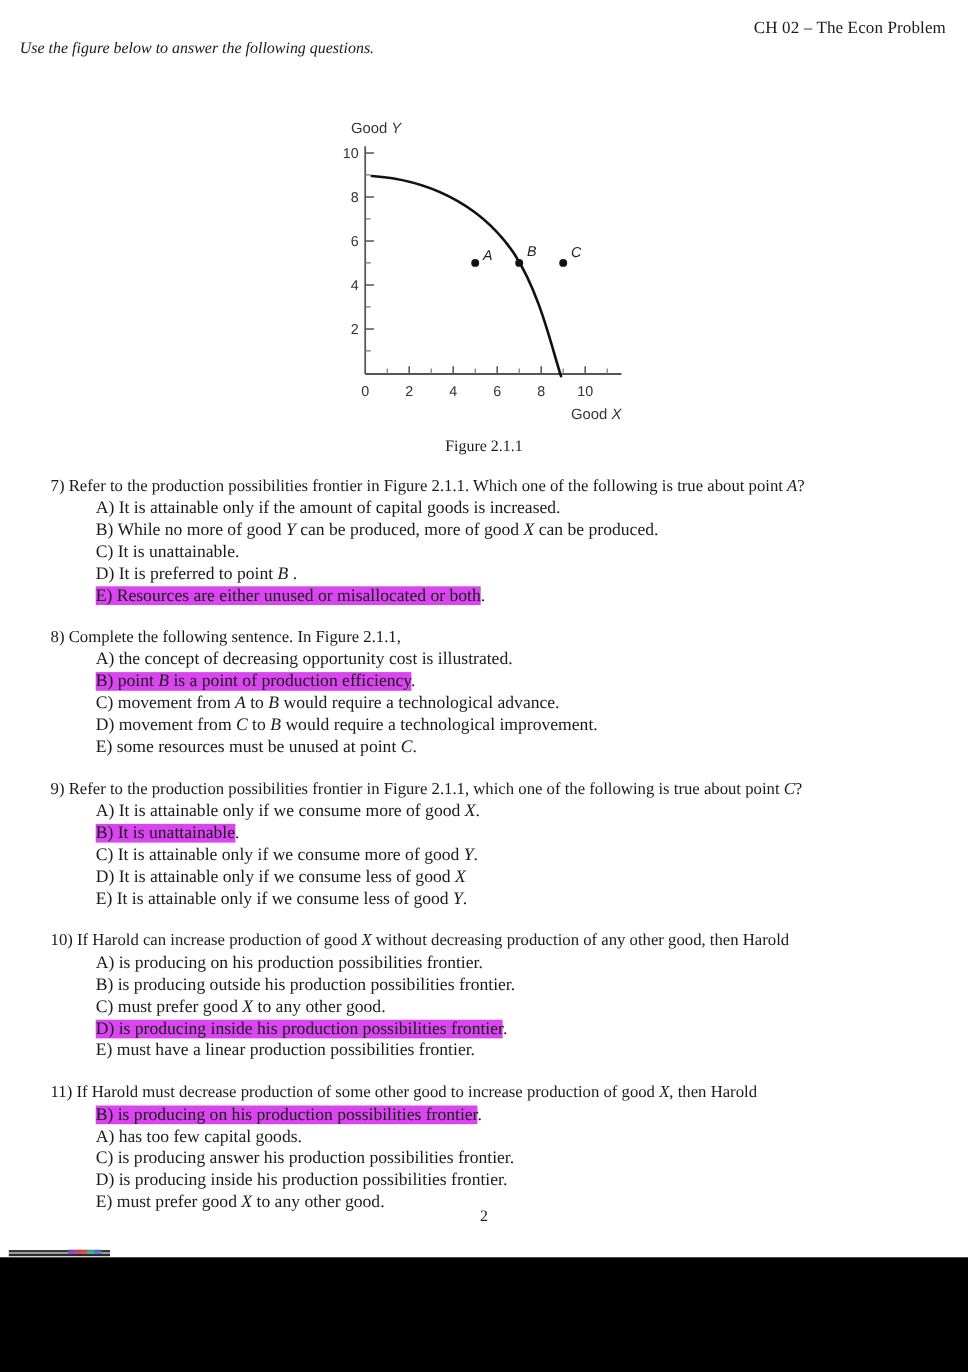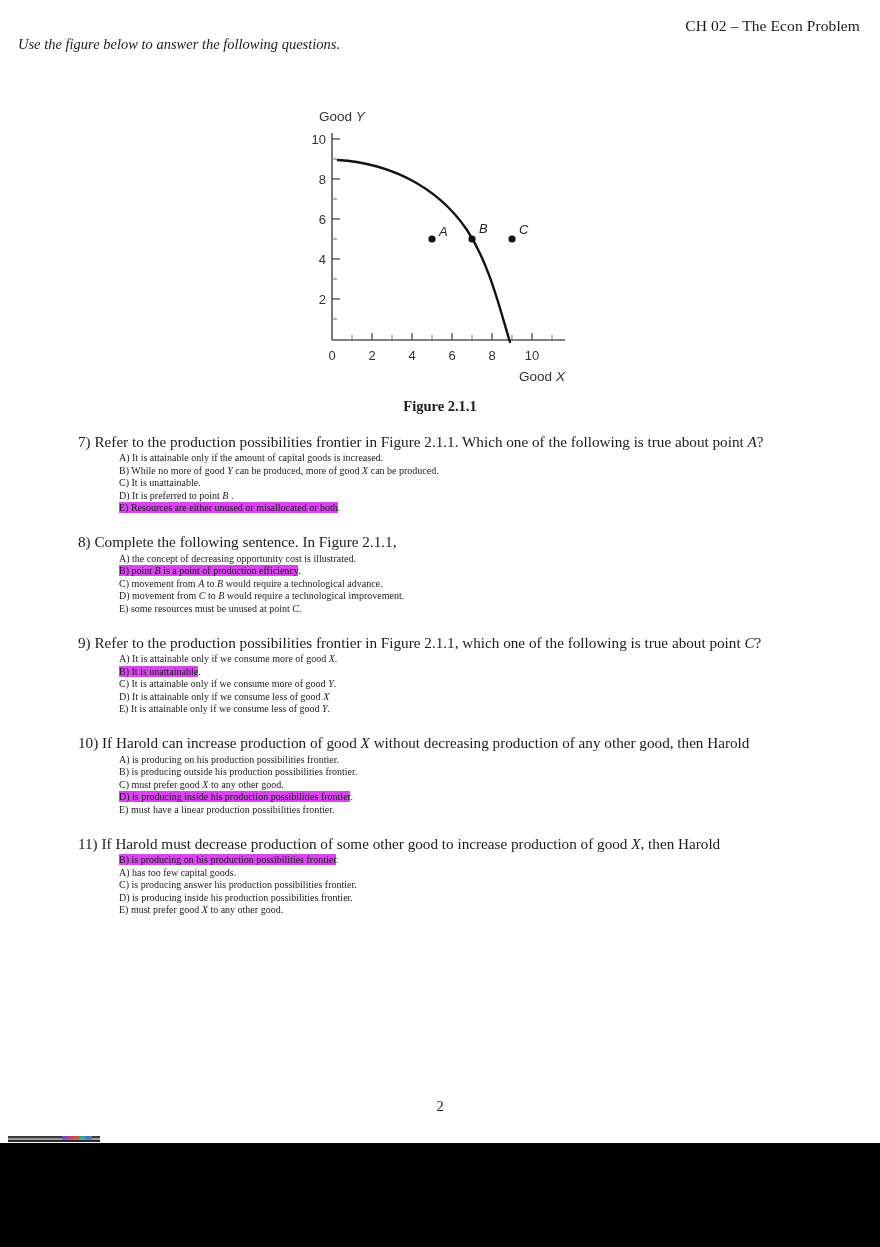--- a/index.html
+++ b/index.html
@@ -53,47 +53,46 @@
   }
   .figure-svg { display: block; }
 
   .figure-caption {
     position: absolute;
     left: 0;
     right: 0;
     top: 398px;
     text-align: center;
     font-size: 14.5px;
-    font-weight: bold;
+    font-weight: normal;
     font-family: "Liberation Serif", "DejaVu Serif", serif;
   }
 
   
   .questions {
     position: absolute;
     left: 0;
     top: 432px;
     width: 880px;
   }
   .question-block {
     margin-bottom: 18px;
-    padding-left: 32px;
   }
   .q-stem {
     font-size: 15.2px;
     line-height: 1.27;
     padding-left: 62px;
     text-indent: -16px;
     padding-right: 110px;
   }
   .q-options {
     margin-top: 1px;
   }
   .q-option {
-    font-size: 10px;
+    font-size: 16px;
     line-height: 1.245;
     padding-left: 87px;
     white-space: nowrap;
   }
   .hl {
     background: #d946ef;
   }
   .it {
     font-style: italic;
   }

